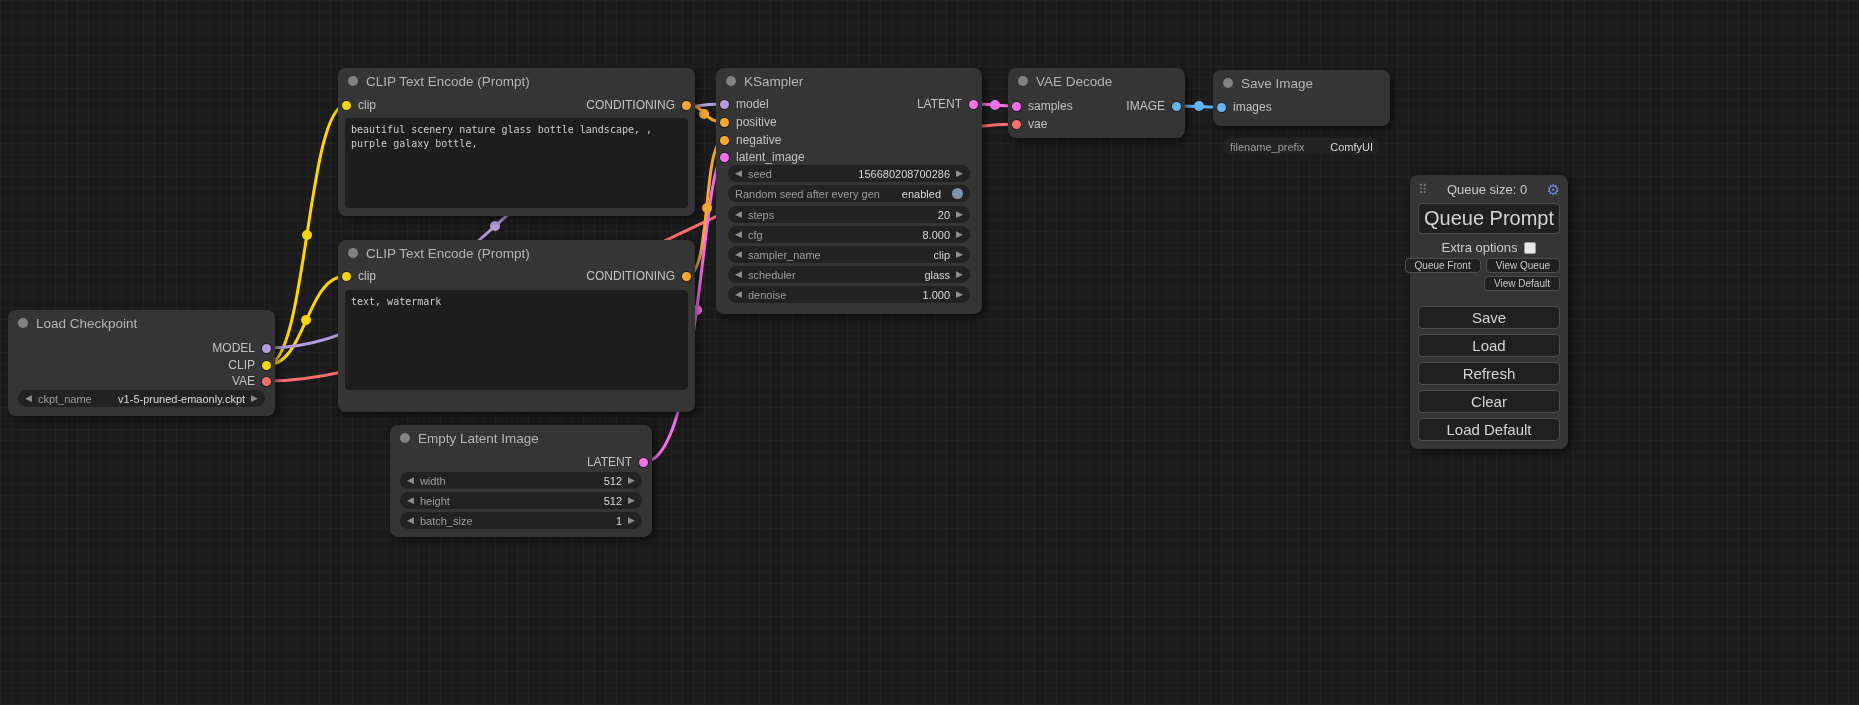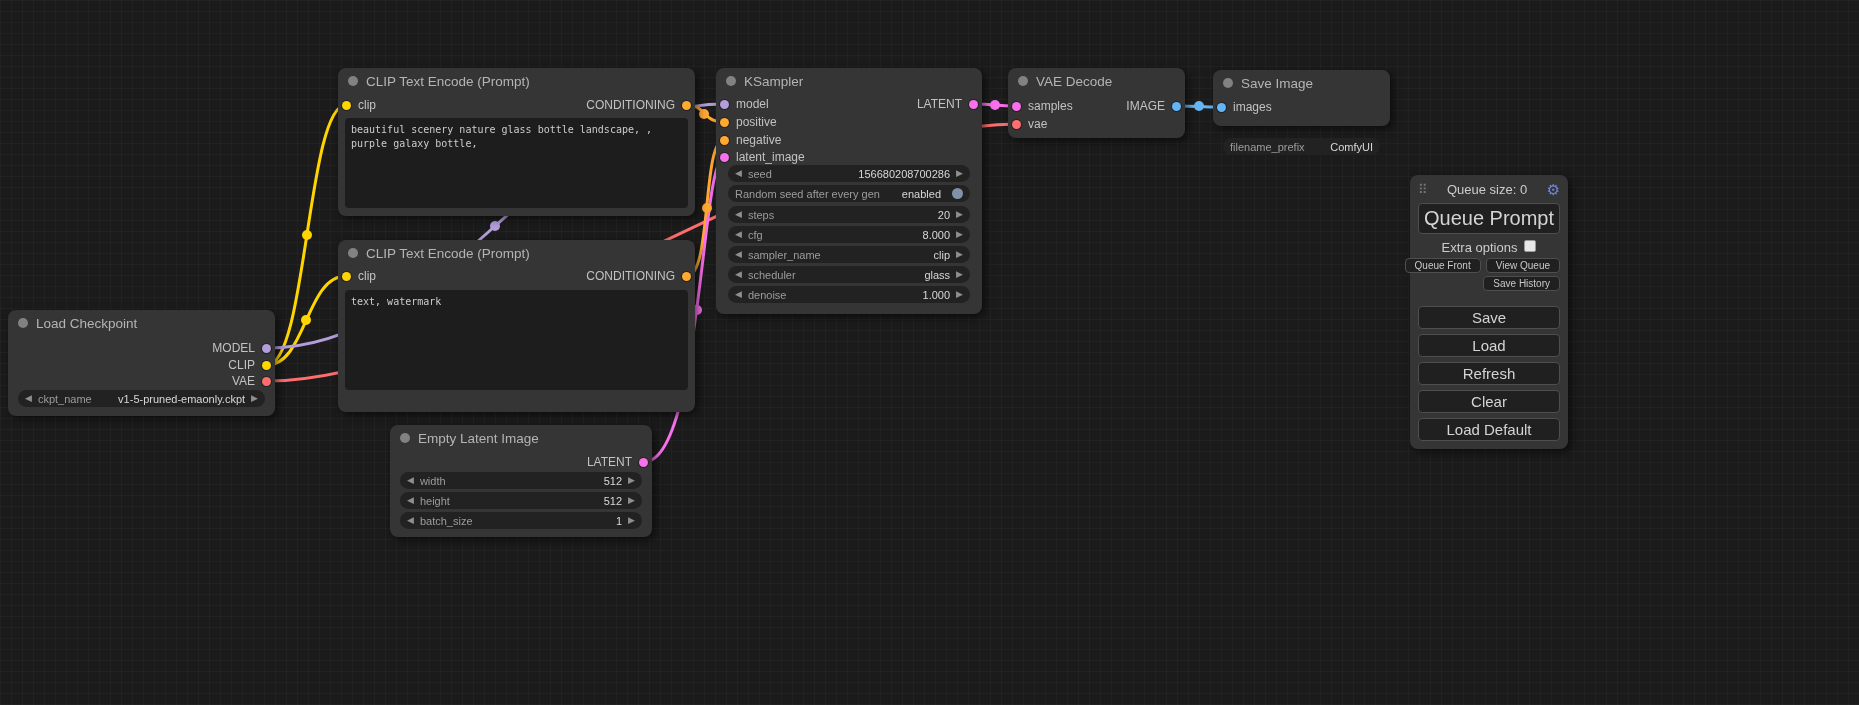--- a/index.html
+++ b/index.html
@@ -72,21 +72,21 @@
   .drag{color:#777;font-size:13px;line-height:1;cursor:move;}
   .qsize{flex:1;text-align:center;color:#cccccc;font-size:13px;}
   .gear{color:var(--c-gear,#6f86d6);font-size:15px;line-height:1;cursor:pointer;}
   button{font-family:"Liberation Sans",sans-serif;cursor:pointer;}
   .qbig{
     display:block;width:100%;margin:5px 0 0 0;
     background:#202020;border:1px solid #4e4e4e;border-radius:4px;
     color:#d4d4d4;font-size:15px;padding:2px 0;
   }
   .qprompt{font-size:20px;padding:3px 0;}
-  .extra{display:flex;justify-content:center;gap:7px;color:#cccccc;font-size:13px;margin:6px 0 2px 0;}
+  .extra{display:flex;align-items:center;justify-content:center;gap:7px;color:#cccccc;font-size:13px;margin:6px 0 2px 0;}
   .cb{width:12px;height:12px;background:#e8e8e8;border:1px solid #9a9a9a;border-radius:2px;box-sizing:border-box;}
   .qrow{display:flex;justify-content:flex-end;gap:5px;margin:3px 0;}
   .qsmall{
     background:#202020;border:1px solid #4e4e4e;border-radius:4px;
     color:#c8c8c8;font-size:10px;padding:1px 9px;white-space:nowrap;
   }
   .qgap{height:7px;}
 </style>
 </head>
 <body>
@@ -311,21 +311,21 @@
     <button class="qbig qprompt">Queue Prompt</button>
     <div class="extra">
       <span>Extra options</span>
       <span class="cb"></span>
     </div>
     <div class="qrow">
       <button class="qsmall">Queue Front</button>
       <button class="qsmall">View Queue</button>
     </div>
     <div class="qrow">
-      <button class="qsmall">Save History</button>
+      <button class="qsmall">View Default</button>
     </div>
     <div class="qgap"></div>
     <button class="qbig">Save</button>
     <button class="qbig">Load</button>
     <button class="qbig">Refresh</button>
     <button class="qbig">Clear</button>
     <button class="qbig">Load Default</button>
   </div>
 
 </div>

